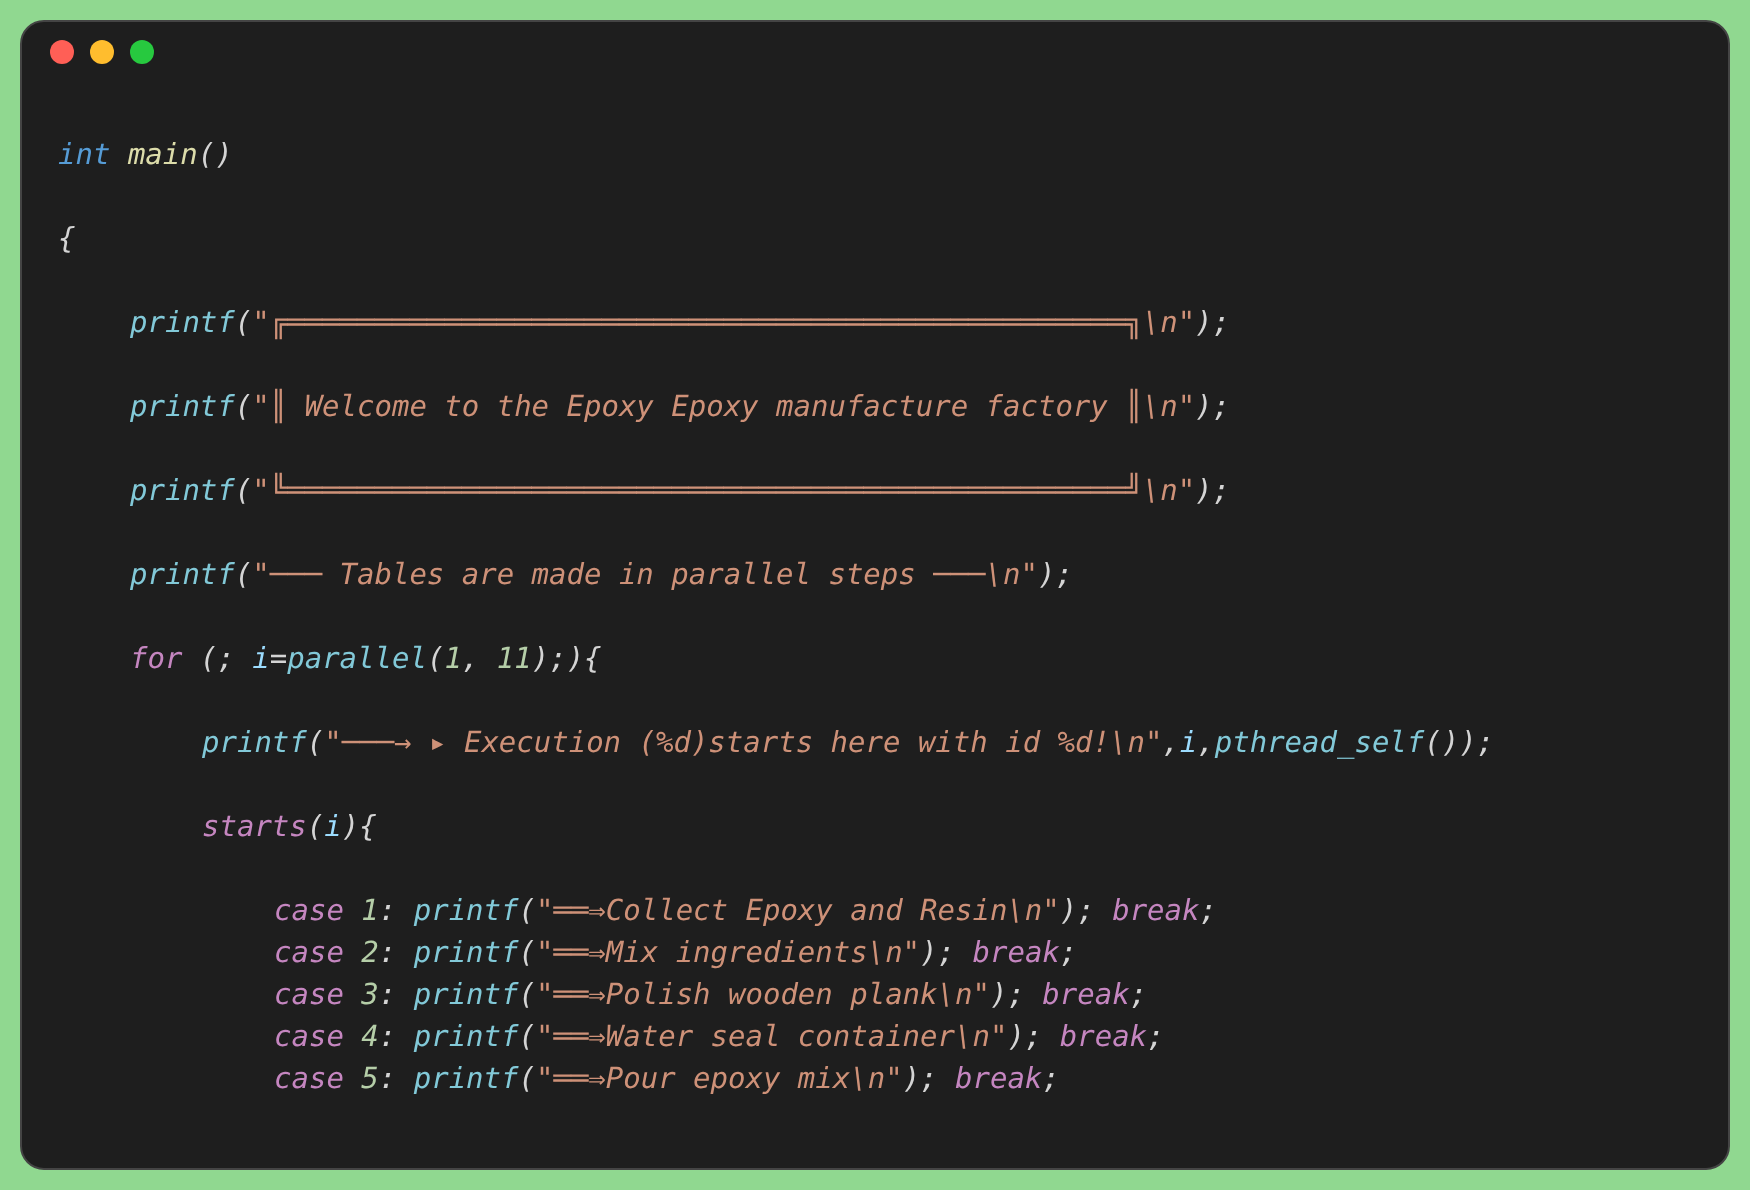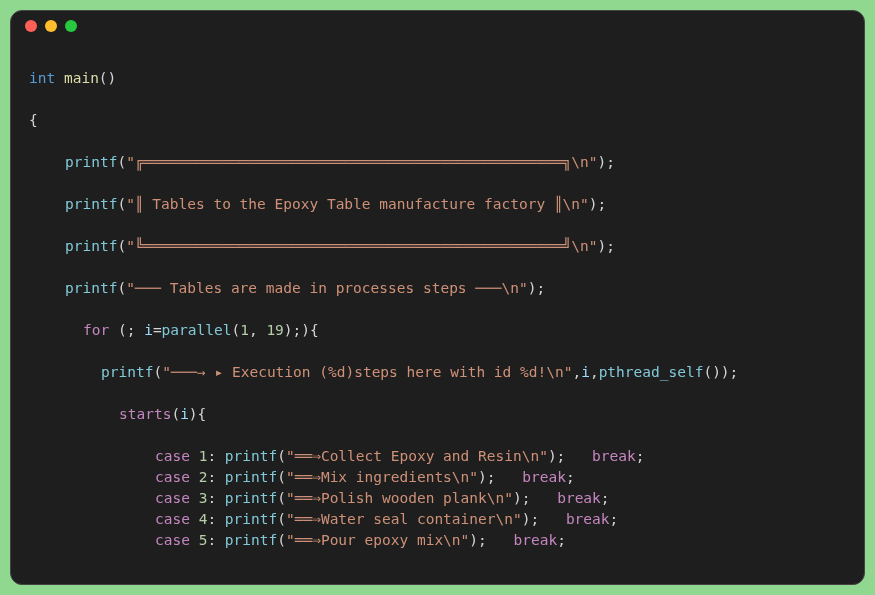--- a/index.html
+++ b/index.html
@@ -11,20 +11,21 @@
     font-family: 'Menlo', 'Monaco', 'Consolas', monospace;
   }
   .window {
     width: 855px;
     height: 575px;
     background: #1e1e1e;
     border-radius: 12px;
     border: 1px solid #444;
     overflow: hidden;
     position: relative;
+    font-style: italic;
   }
   .titlebar {
     height: 30px;
     display: flex;
     align-items: center;
     padding-left: 14px;
     gap: 8px;
   }
   .dot {
     width: 12px;
@@ -34,21 +35,21 @@
   .dot.red { background: #ff5f56; }
   .dot.yellow { background: #ffbd2e; }
   .dot.green { background: #27c93f; }
   .code {
     padding: 6px 18px 18px 18px;
     font-size: 14.5px;
     line-height: 1.45;
     color: #d4d4d4;
     white-space: pre;
   }
-  .kw { color: #c586c0; margin-left: 18px; }
+  .kw { color: #c586c0; }
   .type { color: #569cd6; }
   .func { color: #dcdcaa; }
   .call { color: #82c9d8; }
   .str { color: #ce9178; }
   .num { color: #b5cea8; }
   .ident { color: #9cdcfe; }
   .pun { color: #d4d4d4; }
   .line { display: block; }
   .indent1 { padding-left: 36px; }
   .indent2 { padding-left: 72px; }
@@ -61,25 +62,25 @@
   <div class="titlebar">
     <div class="dot red"></div>
     <div class="dot yellow"></div>
     <div class="dot green"></div>
   </div>
 
   <div class="code">
 <span class="line"><span class="type">int</span> <span class="func">main</span><span class="pun">()</span></span>
 <span class="line"><span class="pun">{</span></span>
 <span class="line indent1"><span class="call">printf</span><span class="pun">(</span><span class="str">"<span>╔════════════════════════════════════════════════╗\n</span>"</span><span class="pun">);</span></span>
-<span class="line indent1"><span class="call">printf</span><span class="pun">(</span><span class="str">"<span>║ Tables to the Epoxy Table manufacture factory ║\n</span>"</span><span class="pun">);</span></span>
+<span class="line indent1"><span class="call">printf</span><span class="pun">(</span><span class="str">"<span>║ Welcome to the Epoxy Epoxy manufacture factory ║\n</span>"</span><span class="pun">);</span></span>
 <span class="line indent1"><span class="call">printf</span><span class="pun">(</span><span class="str">"<span>╚════════════════════════════════════════════════╝\n</span>"</span><span class="pun">);</span></span>
-<span class="line indent1"><span class="call">printf</span><span class="pun">(</span><span class="str">"<span>─── Tables are made in processes steps ───\n</span>"</span><span class="pun">);</span></span>
-<span class="line indent1"><span class="kw">for</span> <span class="pun">(; </span><span class="ident">i</span><span class="pun">=</span><span class="call">parallel</span><span class="pun">(</span><span class="num">1</span><span class="pun">, </span><span class="num">19</span><span class="pun">)</span><span class="pun">;){</span></span>
-<span class="line indent2"><span class="call">printf</span><span class="pun">(</span><span class="str">"<span>───→ ▸ Execution (%d)steps here with id %d!\n</span>"</span><span class="pun">,</span><span class="ident">i</span><span class="pun">,</span><span class="call">pthread_self</span><span class="pun">());</span></span>
+<span class="line indent1"><span class="call">printf</span><span class="pun">(</span><span class="str">"<span>─── Tables are made in parallel steps ───\n</span>"</span><span class="pun">);</span></span>
+<span class="line indent1"><span class="kw">for</span> <span class="pun">(; </span><span class="ident">i</span><span class="pun">=</span><span class="call">parallel</span><span class="pun">(</span><span class="num">1</span><span class="pun">, </span><span class="num">11</span><span class="pun">)</span><span class="pun">;){</span></span>
+<span class="line indent2"><span class="call">printf</span><span class="pun">(</span><span class="str">"<span>───→ ▸ Execution (%d)starts here with id %d!\n</span>"</span><span class="pun">,</span><span class="ident">i</span><span class="pun">,</span><span class="call">pthread_self</span><span class="pun">());</span></span>
 <span class="line indent2"><span class="kw">starts</span><span class="pun">(</span><span class="ident">i</span><span class="pun">){</span></span>
 <span class="line indent3"><span class="kw">case</span> <span class="num">1</span><span class="pun">: </span><span class="call">printf</span><span class="pun">(</span><span class="str">"══⇒Collect Epoxy and Resin\n"</span><span class="pun">);</span> <span class="kw">break</span><span class="pun">;</span></span><span class="line indent3"><span class="kw">case</span> <span class="num">2</span><span class="pun">: </span><span class="call">printf</span><span class="pun">(</span><span class="str">"══⇒Mix ingredients\n"</span><span class="pun">);</span> <span class="kw">break</span><span class="pun">;</span></span><span class="line indent3"><span class="kw">case</span> <span class="num">3</span><span class="pun">: </span><span class="call">printf</span><span class="pun">(</span><span class="str">"══⇒Polish wooden plank\n"</span><span class="pun">);</span> <span class="kw">break</span><span class="pun">;</span></span><span class="line indent3"><span class="kw">case</span> <span class="num">4</span><span class="pun">: </span><span class="call">printf</span><span class="pun">(</span><span class="str">"══⇒Water seal container\n"</span><span class="pun">);</span> <span class="kw">break</span><span class="pun">;</span></span><span class="line indent3"><span class="kw">case</span> <span class="num">5</span><span class="pun">: </span><span class="call">printf</span><span class="pun">(</span><span class="str">"══⇒Pour epoxy mix\n"</span><span class="pun">);</span> <span class="kw">break</span><span class="pun">;</span></span>
 
 
 
 
   </div>
 </div>
 
 </body></html>

